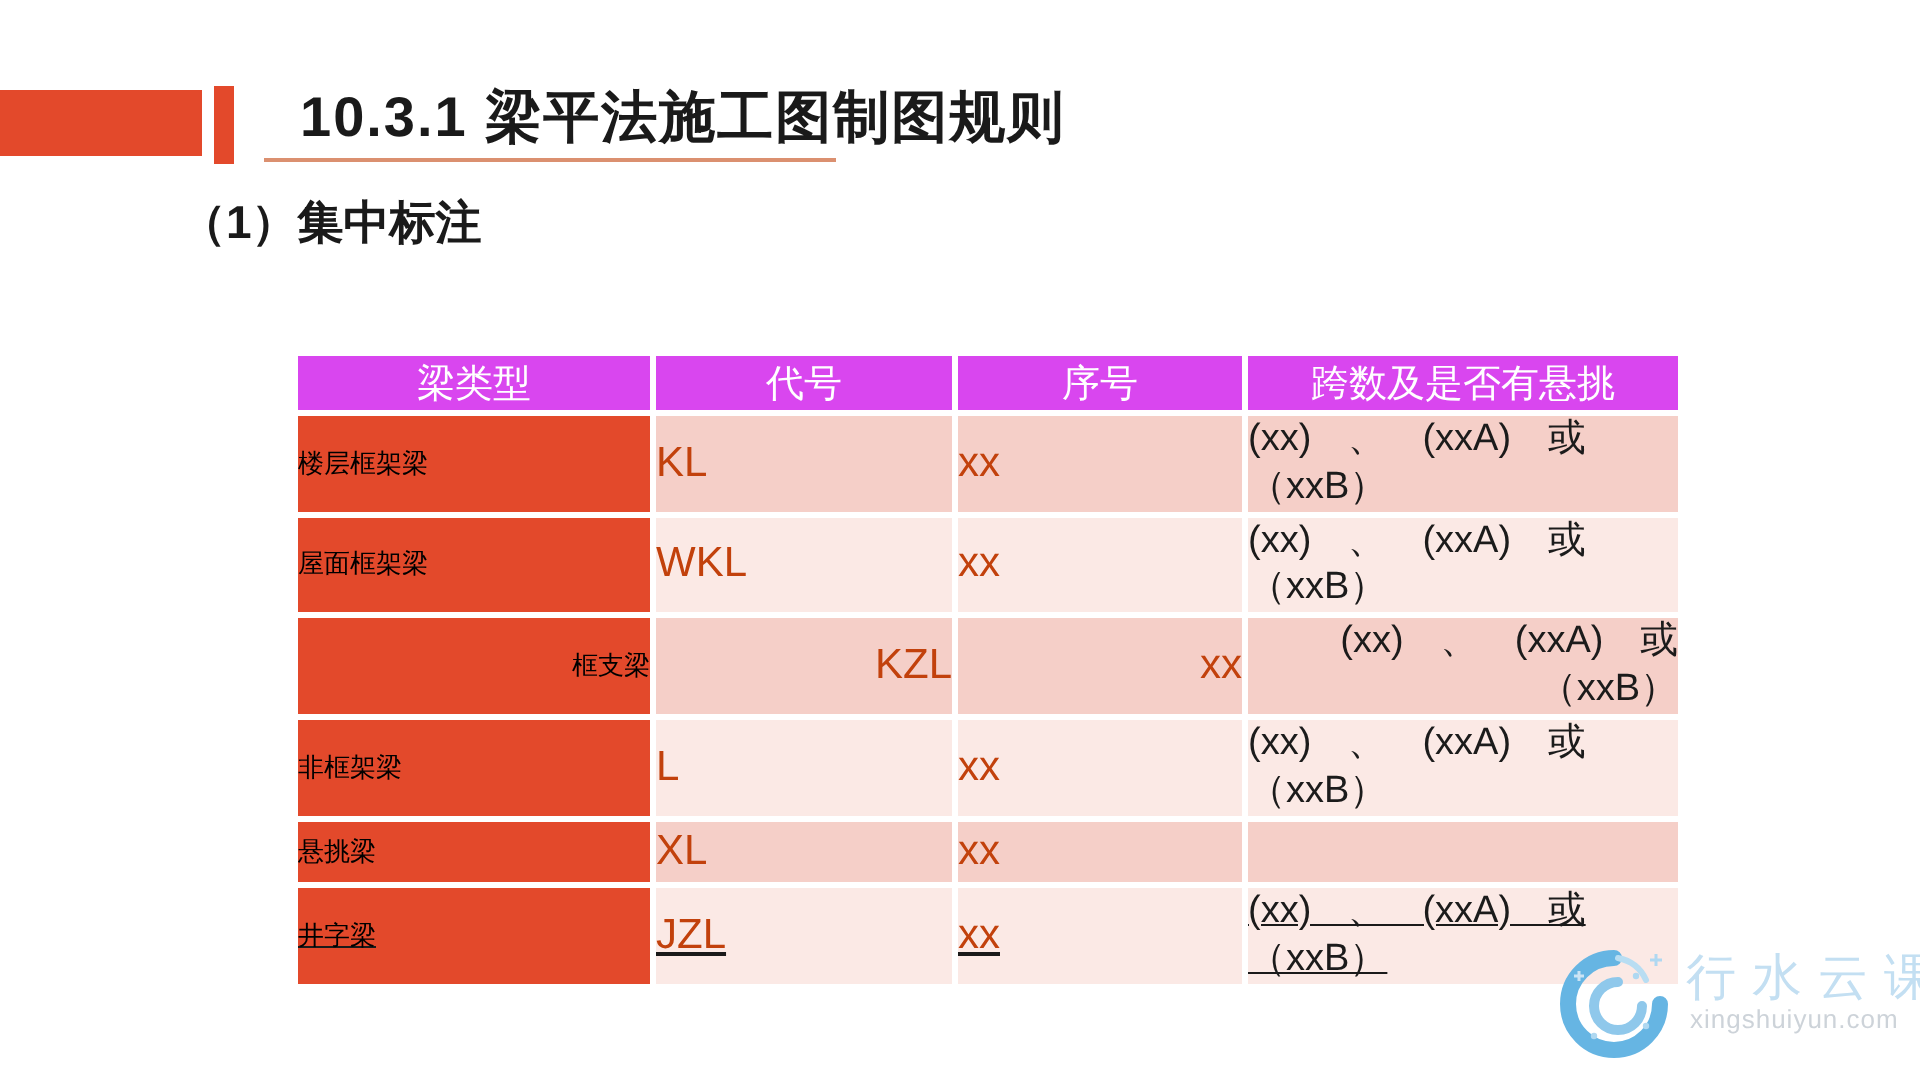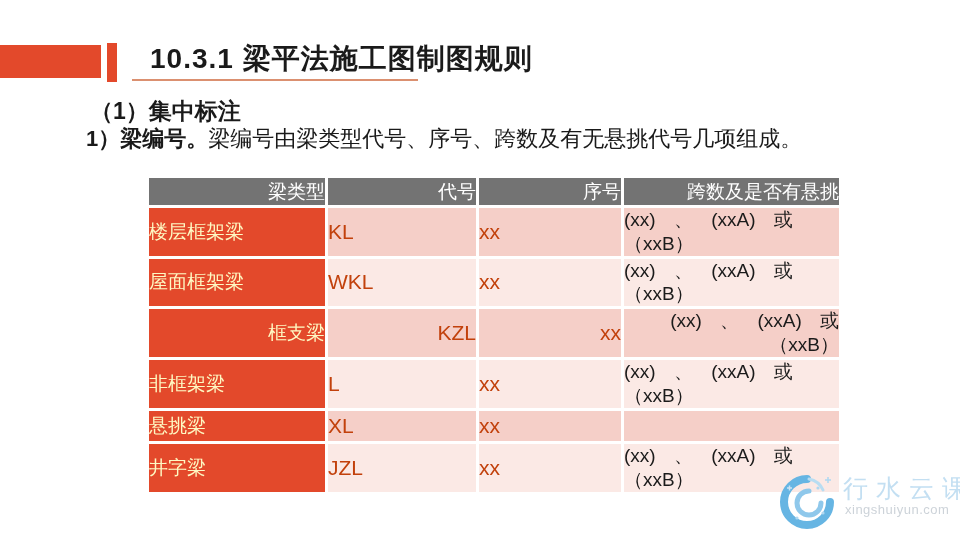--- a/index.html
+++ b/index.html
@@ -19,39 +19,39 @@
   .title-underline{position:absolute; left:132px; top:79px; width:286px; height:2px; background:#DB9070;}
   
   .subtitle{position:absolute; left:90px; top:96px; font-size:23px; font-weight:bold; white-space:nowrap;}
   .lead{position:absolute; left:86px; top:124px; font-size:22px; white-space:nowrap;}
   .lead .b{font-weight:bold;}
   
   .tbl-wrap{position:absolute; left:146px; top:175px;}
   table.beams{border-collapse:separate; border-spacing:3px; table-layout:fixed; width:696px;}
   table.beams th, table.beams td{padding:0; vertical-align:middle; overflow:hidden;}
   table.beams th{
-    background:#737373; color:#ffffff; font-size:19px; font-weight:normal;
-    text-align:right; height:27px;
+    background:#d946ef; color:#ffffff; font-size:19px; font-weight:normal;
+    text-align:center; height:27px;
   }
-  td.c1{background:#E3492B; color:#fef9c3; font-size:19px;}
+  td.c1{background:#E3492B; color:#000000; font-size:13px;}
   th.h1, td.c1{padding-left:22px;}
   th.h2, td.c2{padding-left:28px;}
   th.h3, td.c3{padding-left:26px;}
   th.h4, td.c4{padding-left:12px;}
   td.c2, td.c3{font-size:21px; color:#c2410c;}
   td.c4{font-size:19px; color:#1b1b1b; line-height:1.25; padding-right:4px;}
   td.c4 .l1{word-spacing:13px; white-space:nowrap;}
   tbody tr:nth-child(odd)  td.d{background:#F5CFC8;}
   tbody tr:nth-child(even) td.d{background:#FBE9E5;}
   tbody tr:nth-child(1){height:45px;}
   tbody tr:nth-child(2){height:47px;}
   tbody tr:nth-child(3){height:45px;text-align:right;}
   tbody tr:nth-child(4){height:48px;}
   tbody tr:nth-child(5){height:30px;}
-  tbody tr:nth-child(6){height:48px;}
+  tbody tr:nth-child(6){height:48px;text-decoration:underline;}
   
   .watermark{position:absolute; left:779px; top:464px; width:181px; height:76px; z-index:5; pointer-events:none;}
   .wm-logo{position:absolute; left:0; top:2px;}
   .wm-brand{
     position:absolute; left:64px; top:8px; font-size:25px; letter-spacing:8px;
     color:#C3DFF2; white-space:nowrap;
   }
   .wm-domain{
     position:absolute; left:66px; top:38px; font-size:13px; letter-spacing:0.5px;
     color:#CDD3D9; white-space:nowrap;text-align:right;
@@ -61,21 +61,20 @@
 <body>
 
 <div class="slide">
 
   <div class="accent-block"></div>
   <div class="accent-tick"></div>
   <div class="page-title">10.3.1  梁平法施工图制图规则</div>
   <div class="title-underline"></div>
 
   <div class="subtitle">（1）集中标注</div>
-  <div class="lead"><span class="b">1）梁编号。</span><span>梁编号由梁类型代号、序号、跨数及有无悬挑代号几项组成。</span></div>
 
   <div class="tbl-wrap">
     <table class="beams">
       <colgroup>
           <col style="width:176px">
           <col style="width:148px">
           <col style="width:142px">
           <col style="width:215px">
         </colgroup>
       <thead>

